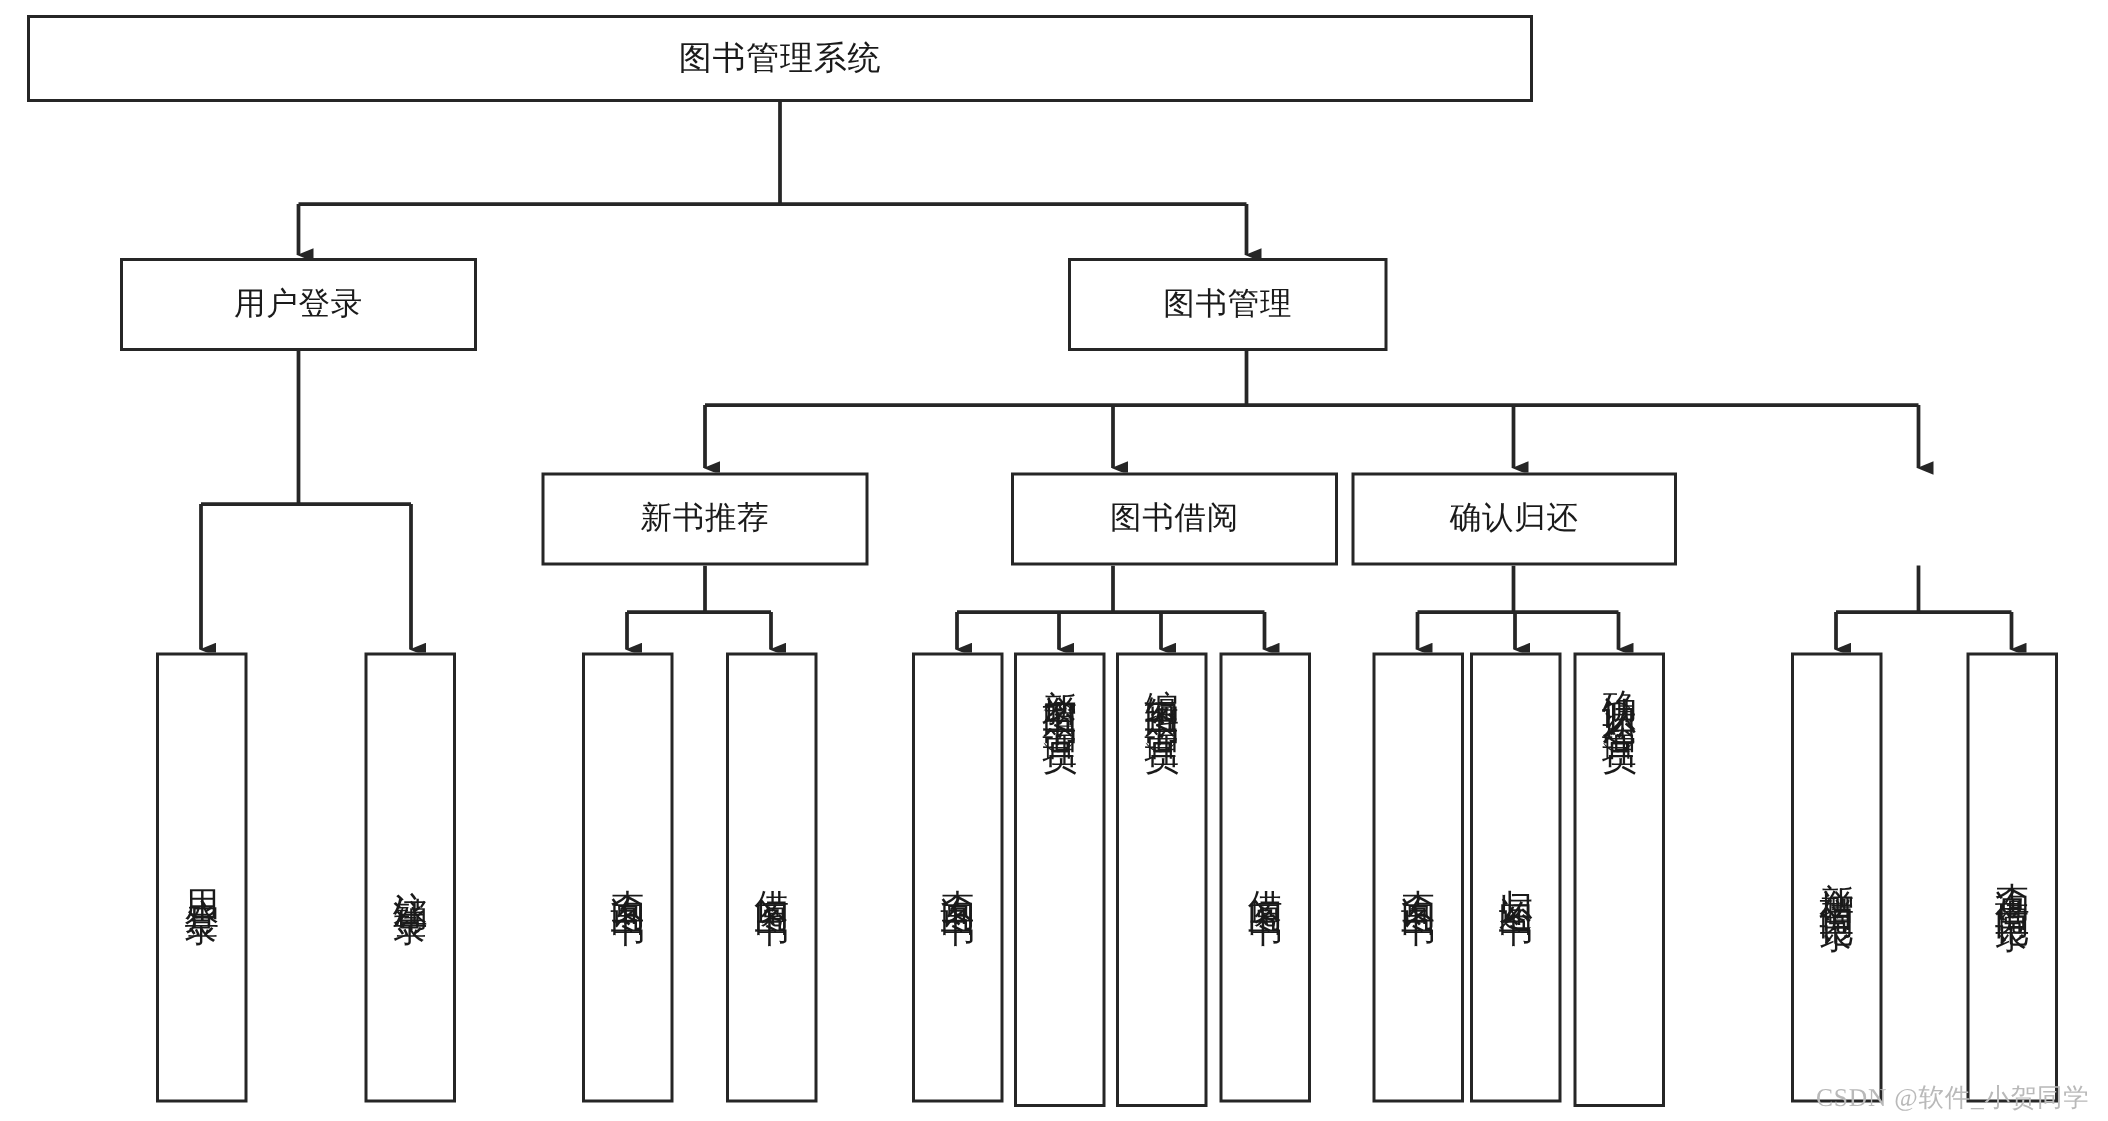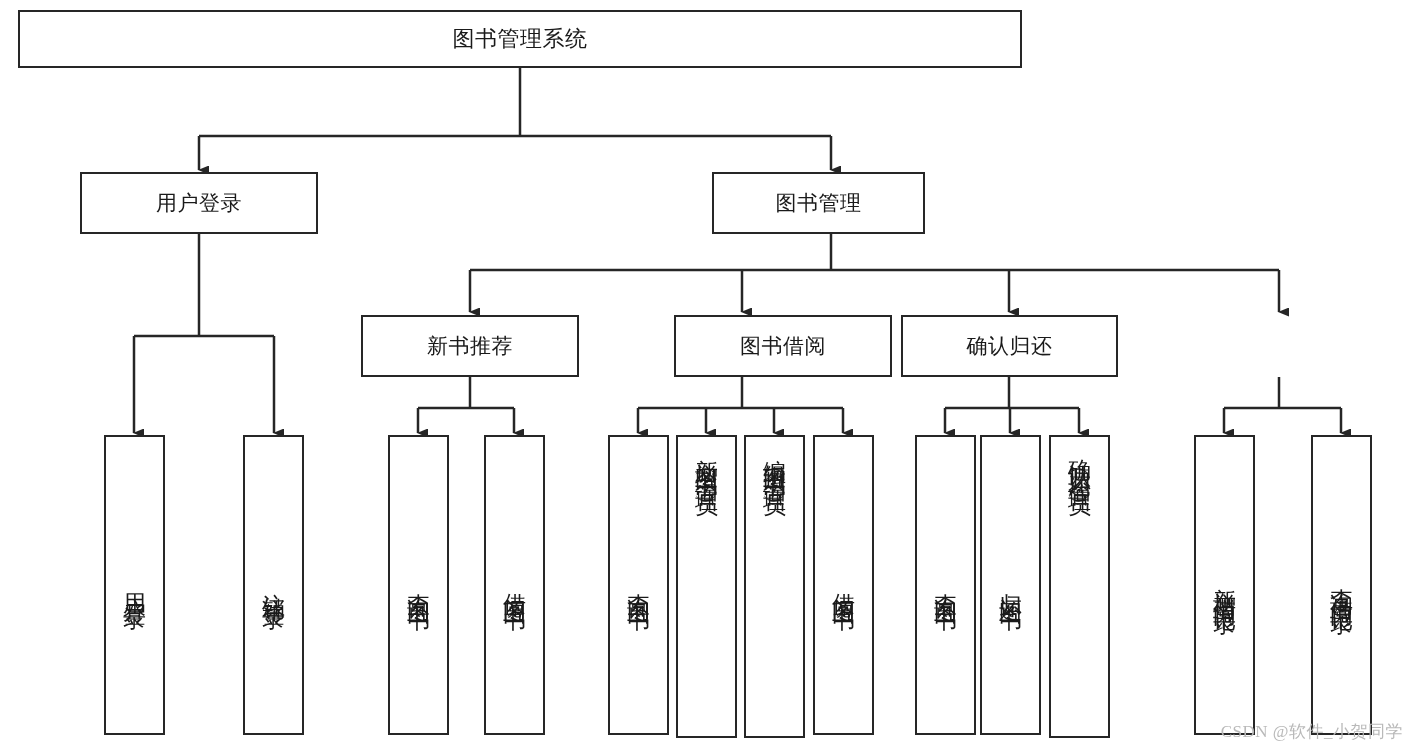--- a/index.html
+++ b/index.html
@@ -67,21 +67,21 @@
     align-items: center;
   }
   .node.v.top {
     align-items: flex-start;
   }
   .node.v.top .lbl {
     margin-top: 4px;
   }
   #watermark {
     position: absolute;
-    right: 2px;
+    right: 12px;
     bottom: 4px;
     font-size: 17px;
     color: #b9b9b9;
     font-family: "Liberation Serif", "DejaVu Serif", serif;
     white-space: nowrap;
     letter-spacing: 0.5px;
   }
 </style>
 </head>
 <body>

